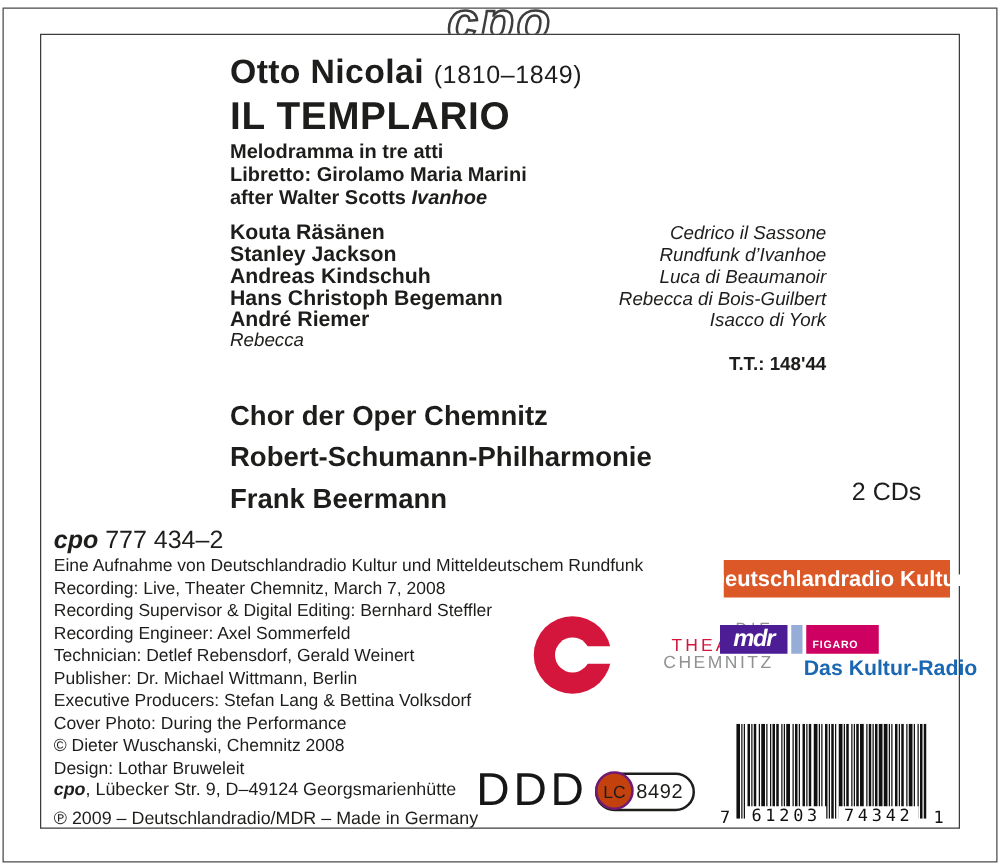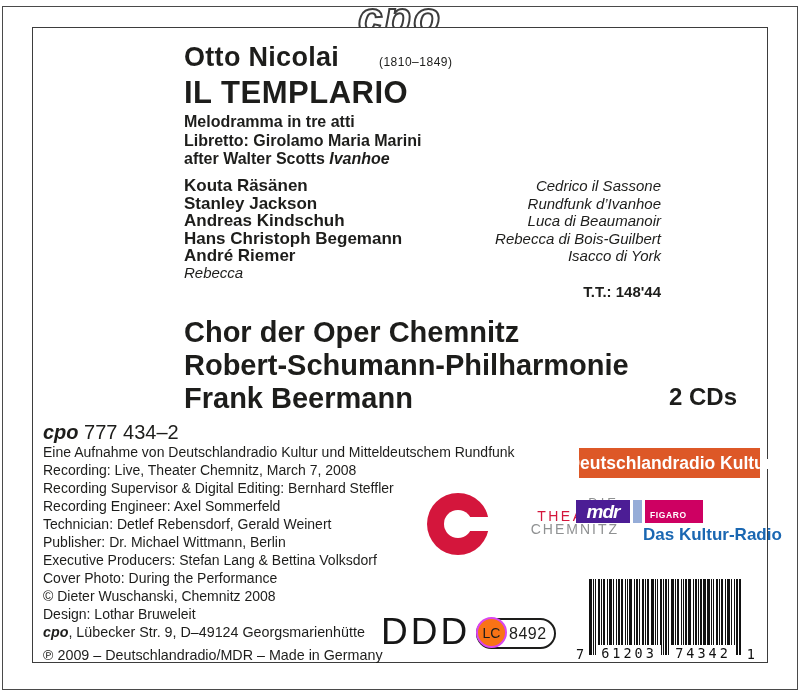--- a/index.html
+++ b/index.html
@@ -13,37 +13,37 @@
     position:absolute; top:-6px; left:0; width:100%; text-align:center;
     font-size:44px; font-weight:800; font-style:italic; letter-spacing:2px;
     color:#ffffff; -webkit-text-stroke:2px #3d3d3d; line-height:48px;
   }
 
   .inner-box { position:absolute; left:32px; top:27px; width:736px; height:636px; border:1.5px solid #3d3d3d; background:#fff; }
 
   
   .title-block { position:absolute; left:151px; top:14px; }
   .composer-line { font-size:27px; font-weight:bold; letter-spacing:0.3px; }
-  .composer-dates { font-size:12px; font-weight:normal; letter-spacing:0.5px;margin-left:32px; }
+  .composer-dates { font-size:20px; font-weight:normal; letter-spacing:0.5px; }
   .opera-title { font-size:31px; font-weight:bold; letter-spacing:0.5px; margin-top:2px; }
   .subtitle { font-size:16px; font-weight:bold; line-height:18.5px; }
   .subtitle-first { margin-top:2px; }
   .work-italic { font-style:italic; }
 
   
   .cast-block { position:absolute; left:151px; top:148px; width:477px; }
   .cast-row { display:flex; justify-content:space-between; align-items:baseline; height:17.6px; }
   .cast-name { font-size:17px; font-weight:bold; white-space:nowrap; }
   .cast-role { font-size:15px; font-style:italic; white-space:nowrap; }
   .total-time { text-align:right; font-size:15px; font-weight:bold; margin-top:1px; }
 
   
   .performers-block { position:absolute; left:151px; top:288px; }
-  .performer-line { font-size:29px; font-weight:bold; line-height:33px; }
-  .format-label { position:absolute; right:30px; top:355px; font-size:24px; font-weight:bold; }
+  .performer-line { font-size:22px; font-weight:bold; line-height:33px; }
+  .format-label { position:absolute; right:30px; top:355px; font-size:20px; font-weight:normal; }
 
   
   .credits-block { position:absolute; left:10px; top:395px; width:560px; }
   .catalog-line { font-size:20px; line-height:19px; margin-bottom:1px; }
   .cpo-inline { font-weight:bold; font-style:italic; }
   .credit-line { font-size:14px; line-height:18px; white-space:nowrap; }
   .address-line { font-size:14.3px; line-height:18px; }
   .copyright-line { font-size:14.3px; margin-top:6px; }
 
   
@@ -66,22 +66,22 @@
   .mdr-sep { width:9px; background:#96ADD8; margin-left:3px; }
   .figaro-box { width:58px; background:#CE0062; color:#fff; margin-left:3px;
     display:flex; align-items:flex-end; padding:0 0 3px 5px; }
   .figaro-label { font-size:8.5px; font-weight:bold; letter-spacing:0.6px; }
   .kultur-radio { position:absolute; left:610px; top:497px; font-size:17px; font-weight:bold; color:#1A67B2; white-space:nowrap; }
 
   
   .spars-code { position:absolute; left:348px; top:583px; font-size:37px; font-weight:400; letter-spacing:3px; color:#161616; }
   .lc-badge { position:absolute; left:443px; top:590px; height:31px; display:flex; align-items:center;
     border:2px solid #1d1d1b; border-radius:16px; padding-right:7px; background:#fff; }
-  .lc-circle { width:31px; height:31px; margin:-2px 0 0 -2px; border:2px solid #d946ef; border-radius:50%;
-    display:flex; align-items:center; justify-content:center; font-size:14px; background:#f97316; flex:none; }
+  .lc-circle { width:31px; height:31px; margin:-2px 0 0 -2px; border:2px solid #701a75; border-radius:50%;
+    display:flex; align-items:center; justify-content:center; font-size:14px; background:#c2410c; flex:none; }
   .lc-number { font-size:16px; padding-left:2px; letter-spacing:0.5px; }
 
   .barcode { position:absolute; left:556px; top:551px; width:154px; height:88px; }
   .barcode-bars { position:absolute; left:0; top:0; width:154px; height:76px; display:flex; overflow:hidden; }
   .barcode-bars span { display:block; height:100%; background:#111; flex:none; }
   .bc-digit { position:absolute; font-family:"DejaVu Sans Mono", monospace; font-size:13.5px; color:#111; }
   .bc-group { bottom:6px; height:16px; background:#fff; text-align:center; letter-spacing:3px; line-height:17px; }
   .bc-g1 { left:8px;  width:64px; }
   .bc-g2 { left:82px; width:64px; }
   .bc-lead  { left:-13px; bottom:5px; }

